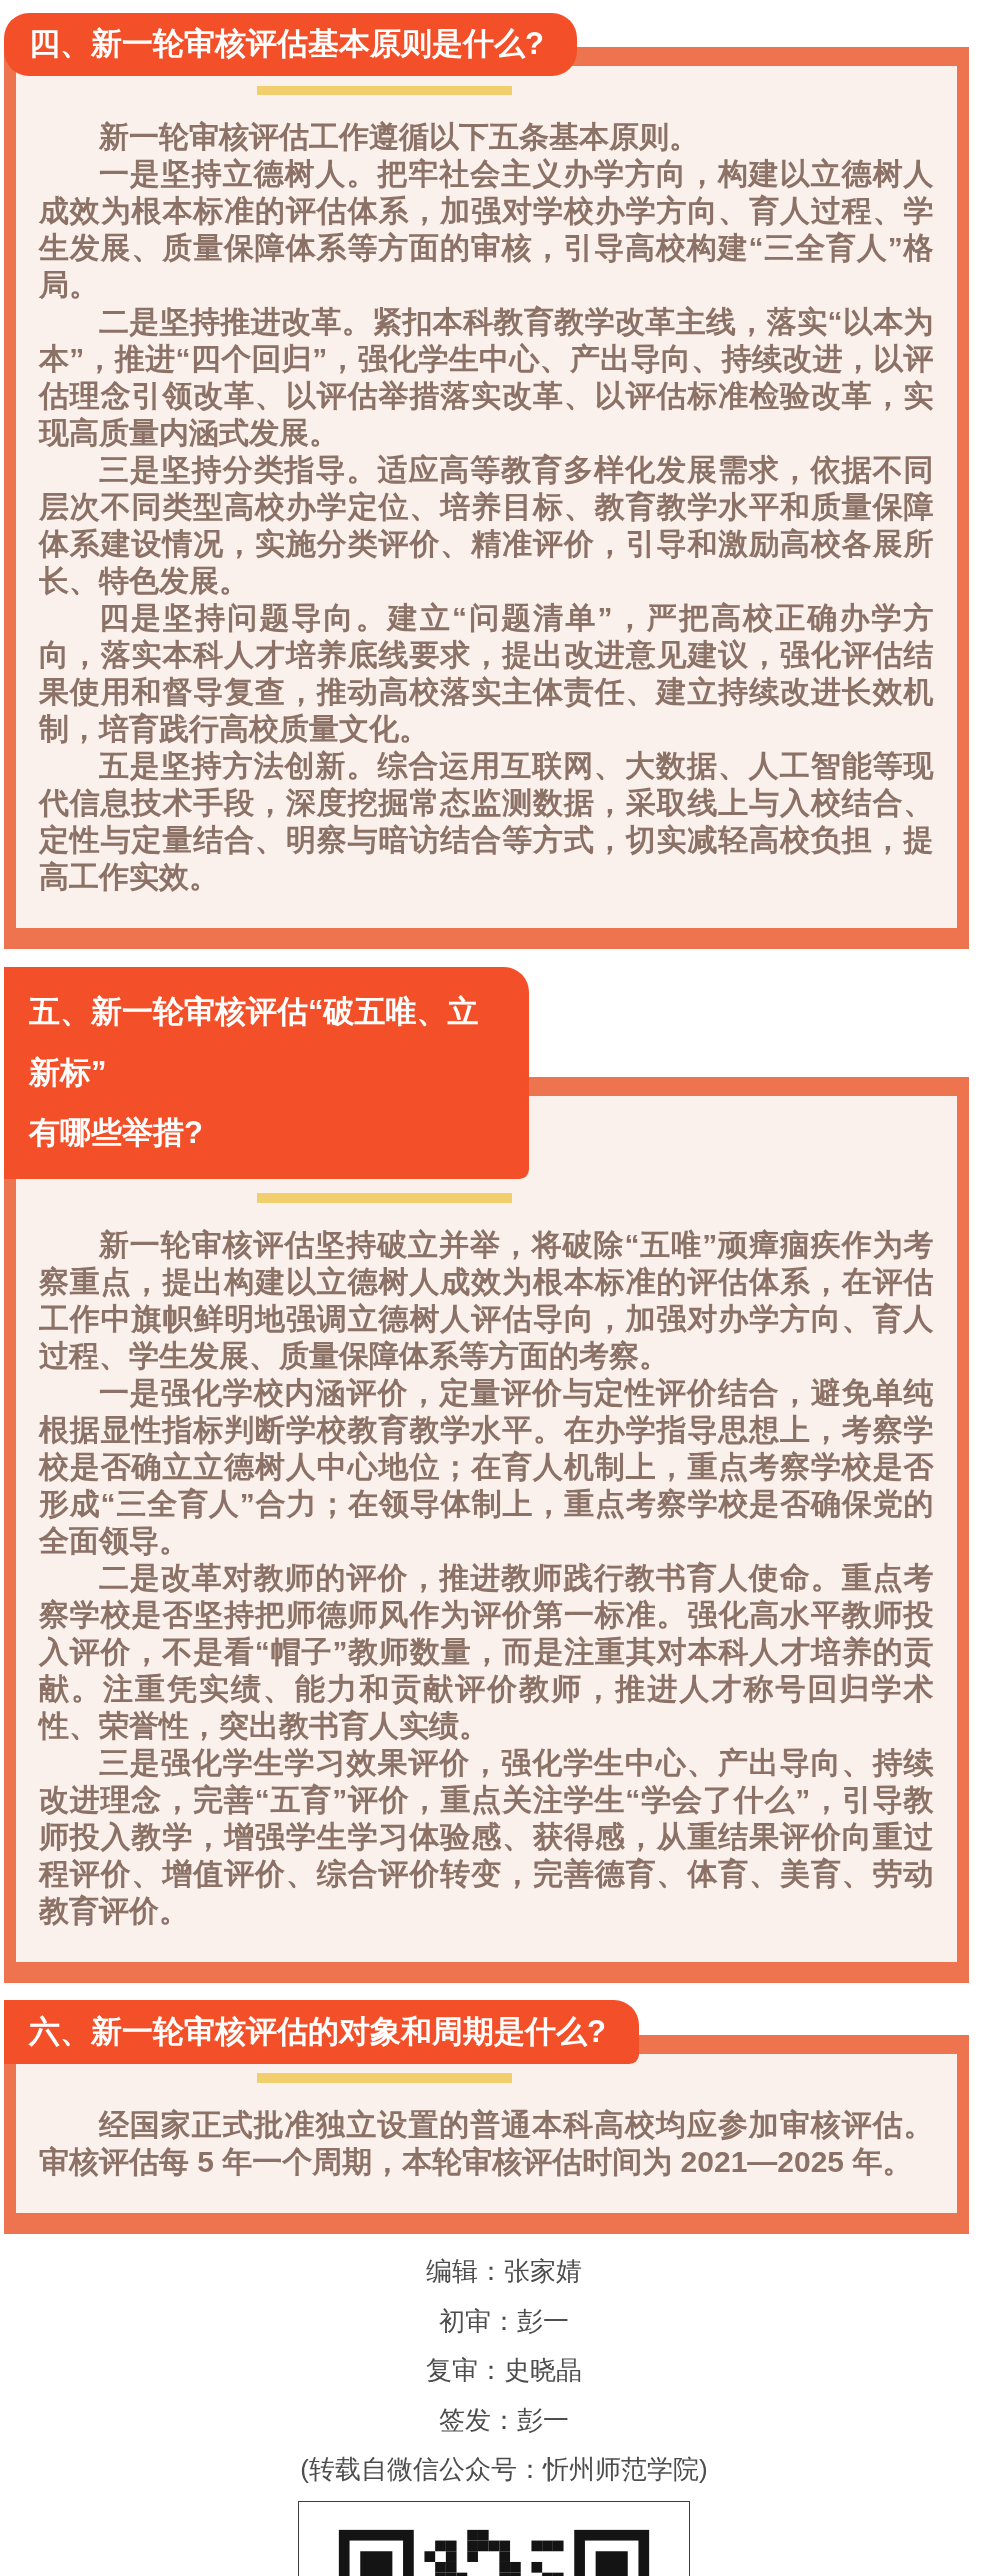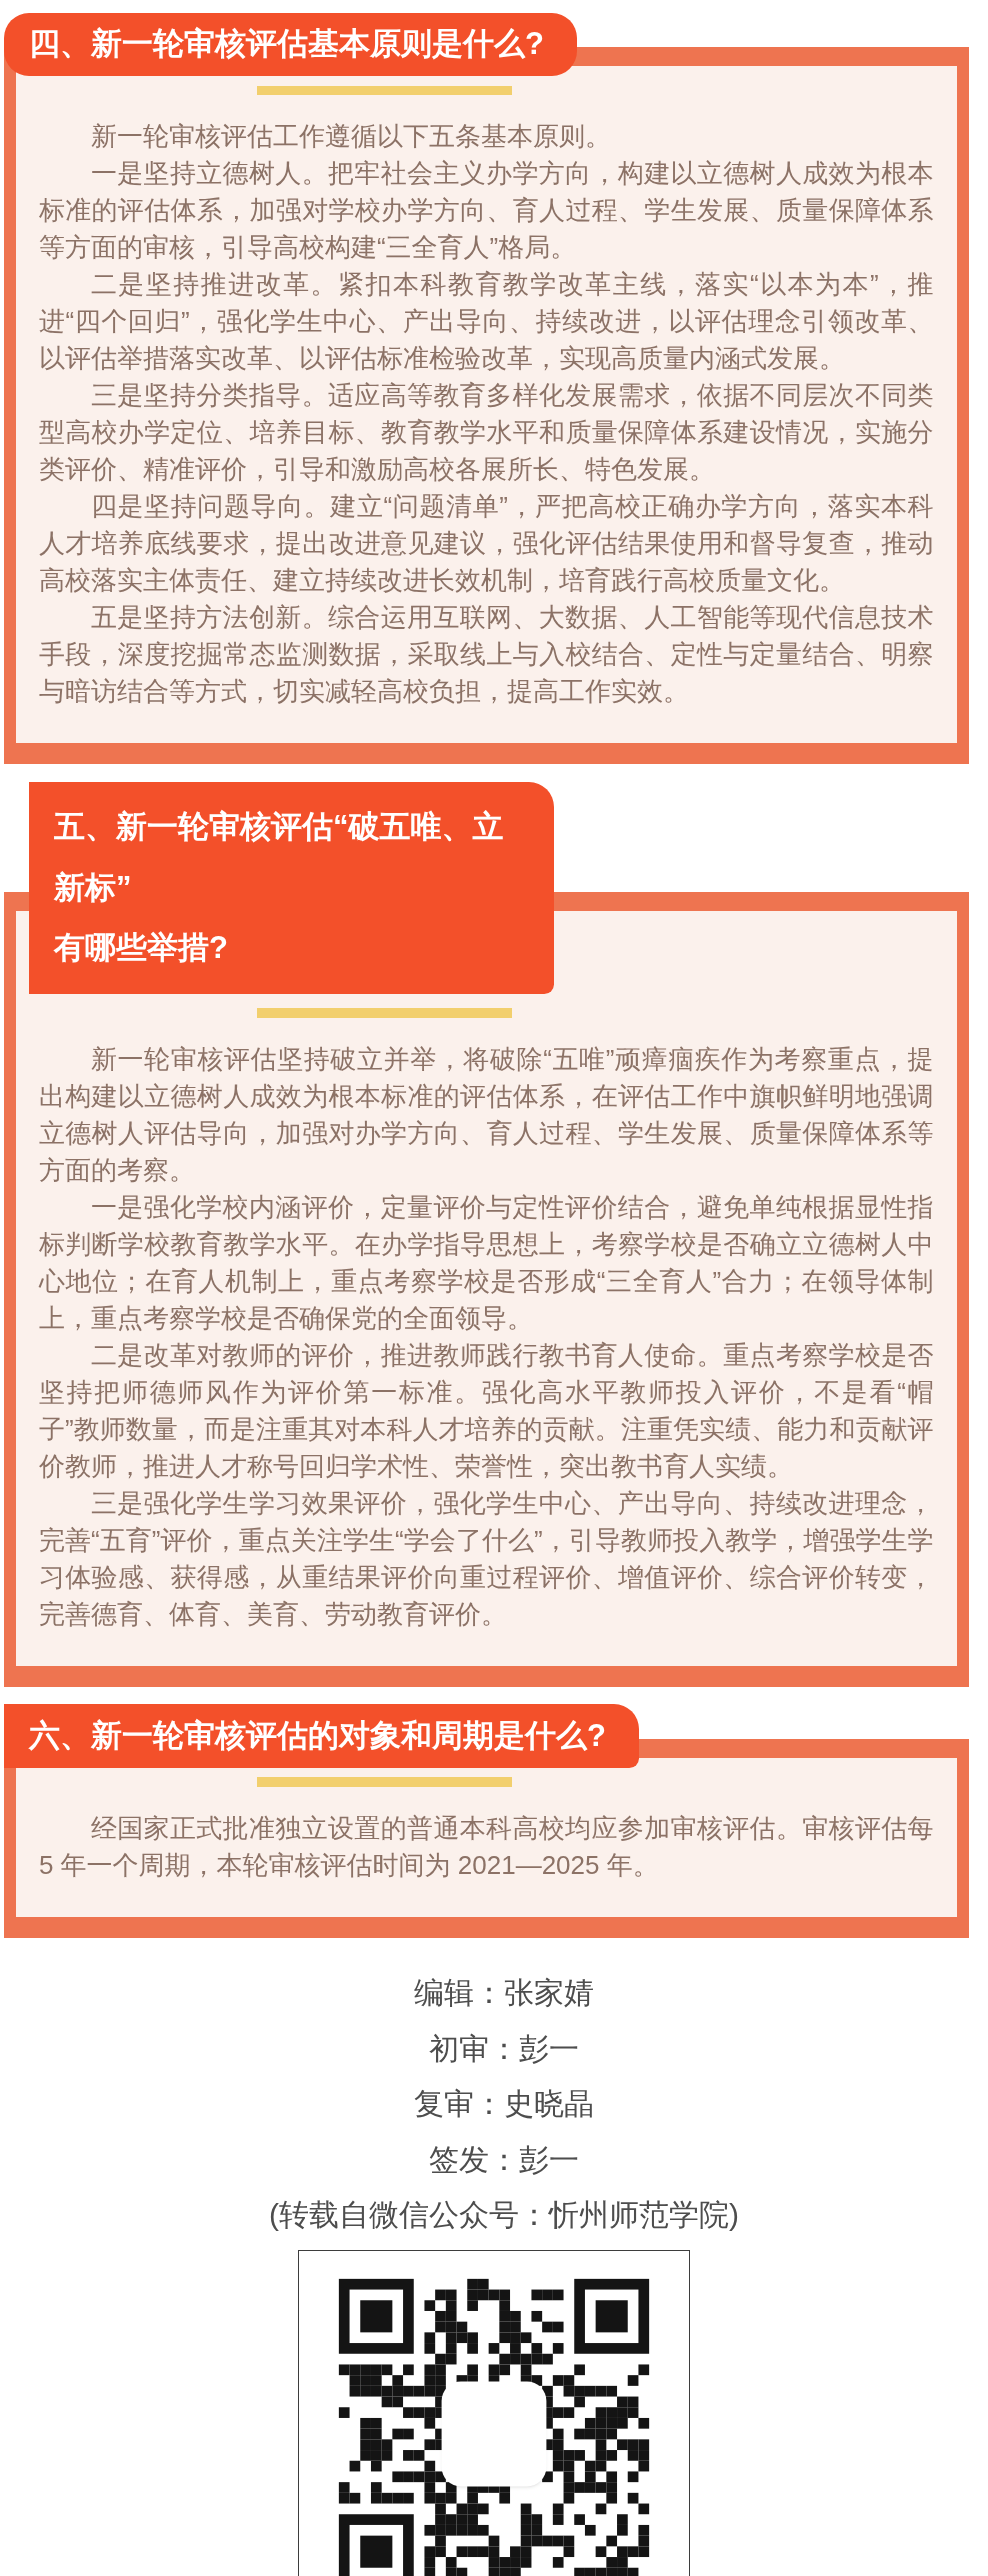--- a/index.html
+++ b/index.html
@@ -8,21 +8,21 @@
     font-family:"Liberation Sans","DejaVu Sans",sans-serif;
     -webkit-font-smoothing:antialiased;
   }
   .page{width:988px;padding-top:12.6px;box-sizing:border-box;}
 
   
   .section{margin:0 19.4px 0 3.9px;position:relative;}
   .section + .section{margin-top:17.5px;}
 
   .tab-row{position:relative;z-index:2;margin-bottom:-29px;}
-  .tab-row.tall{margin-bottom:-102px;margin-left:25px;}
+  .tab-row.tall{margin-bottom:-102px;}
   .tab{
     display:inline-block;
     background:var(--tab-bg,#F3502A);
     color:#fff;
     font-weight:bold;
     font-size:31px;
     line-height:1.3;
     padding:11.7px 33px 11.7px 25px;
     border-radius:0 25px 9.7px 0;
     min-width:408px;
@@ -33,35 +33,36 @@
 
   .frame{
     border:12.6px solid var(--frame,#EE7450);
     border-top-width:19.4px;
     border-bottom-width:21.4px;
     background:var(--panel,#FBF1EC);
   }
   .content{
     padding:19.4px 23px 33px 23px;
     color:var(--body,#8C7266);
-    font-size:26px;
+    font-size:30px;
     line-height:37px;
     text-align:justify;
+    font-weight:bold;
   }
   .content.deep{padding-top:97px;}
   .content p{margin:0;text-indent:2em;}
   .content p.continued{text-align:center;text-indent:0;margin-top:3.9px;}
   .accent{
     width:255px;height:9.7px;
     background:var(--accent,#F2CF6D);
     margin:0 0 23px 218px;
   }
 
   
-  .credits{margin-top:35px;text-align:center;color:#4D4D4D;font-size:30px;padding-left:20px;}
+  .credits{margin-top:20px;text-align:center;color:#4D4D4D;font-size:26px;padding-left:20px;}
   .credits .credit-line{margin:14.6px 0;}
   .credits .source-note{margin:14.6px 0 5.8px;}
 
   
   .qr-frame{
     width:332px;
     margin:13.6px auto 0;
     border:1.9px solid #3d3d3d;
     background:#fff;
     padding:23px 29px;

